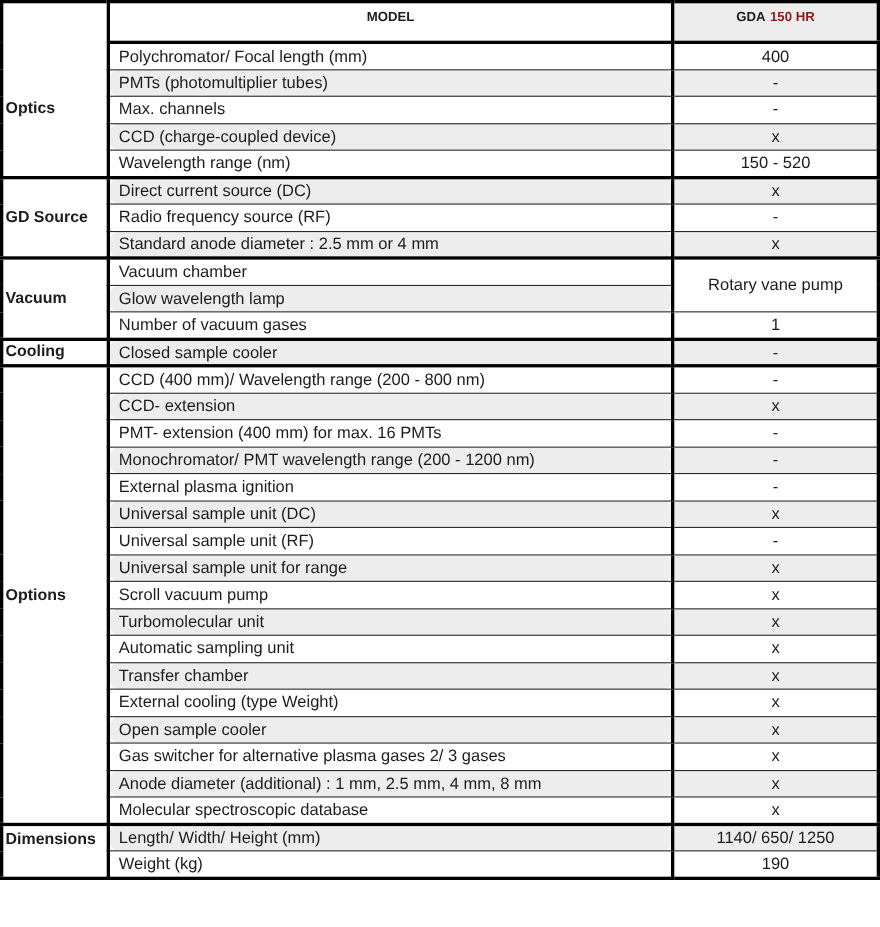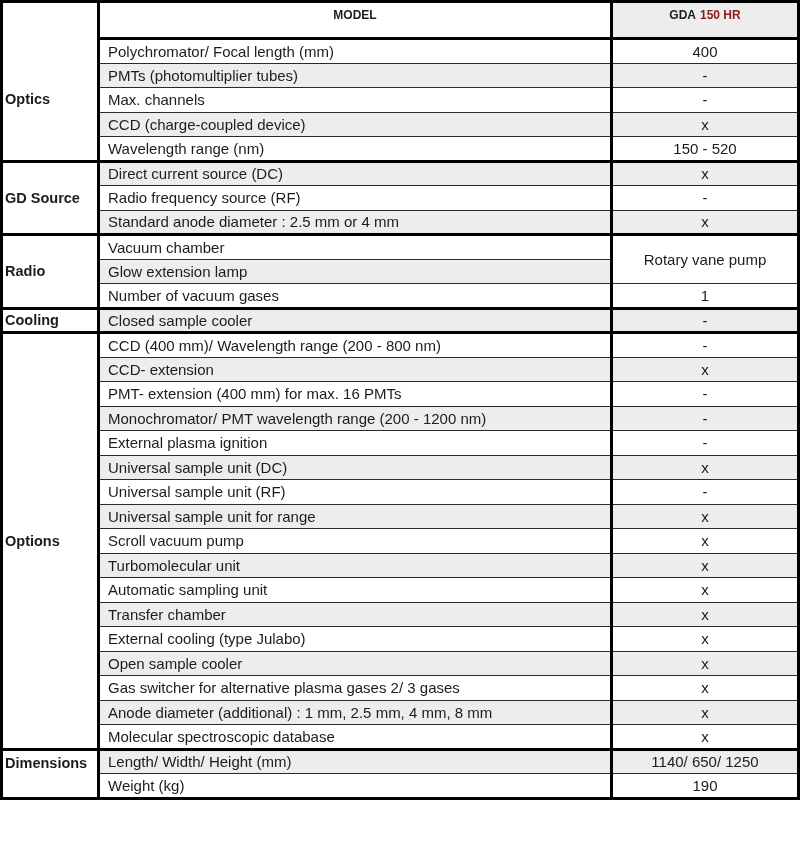--- a/index.html
+++ b/index.html
@@ -59,20 +59,21 @@
   .accent { color: var(--accent); margin-left: 4px; }
 
   
   tbody td { height: 24.5px; }
   td.feature {
     text-align: left;
     padding: 1px 4px 1px 8px;
     border-right: 3px solid var(--border-black);
     white-space: nowrap;
     background: #ffffff;
+    border-radius: 11px;
   }
   td.value {
     text-align: center;
     padding: 1px 4px;
     background: #ffffff;
   }
   td.stripe { background: var(--stripe); }
   td.merged-value { background: #ffffff; }
 
   td.cat {
@@ -140,26 +141,26 @@
   </tr>
       <tr>
     <td class="feature">Radio frequency source (RF)</td>
     <td class="value">-</td>
   </tr>
       <tr class="group-end">
     <td class="feature stripe">Standard anode diameter : 2.5 mm or 4 mm</td>
     <td class="value stripe">x</td>
   </tr>
       <tr>
-    <td class="cat" rowspan="3">Radio</td>
+    <td class="cat" rowspan="3">Vacuum</td>
         <td class="feature">Vacuum chamber</td>
     <td class="value merged-value" rowspan="2">Rotary vane pump</td>
   </tr>
       <tr>
-    <td class="feature stripe">Glow extension lamp</td>
+    <td class="feature stripe">Glow wavelength lamp</td>
 
   </tr>
       <tr class="group-end">
     <td class="feature">Number of vacuum gases</td>
     <td class="value">1</td>
   </tr>
       <tr class="group-end">
     <td class="cat" rowspan="1">Cooling</td>
         <td class="feature stripe">Closed sample cooler</td>
     <td class="value stripe">-</td>
@@ -207,21 +208,21 @@
   </tr>
       <tr>
     <td class="feature">Automatic sampling unit</td>
     <td class="value">x</td>
   </tr>
       <tr>
     <td class="feature stripe">Transfer chamber</td>
     <td class="value stripe">x</td>
   </tr>
       <tr>
-    <td class="feature">External cooling (type Julabo)</td>
+    <td class="feature">External cooling (type Weight)</td>
     <td class="value">x</td>
   </tr>
       <tr>
     <td class="feature stripe">Open sample cooler</td>
     <td class="value stripe">x</td>
   </tr>
       <tr>
     <td class="feature">Gas switcher for alternative plasma gases 2/ 3 gases</td>
     <td class="value">x</td>
   </tr>

